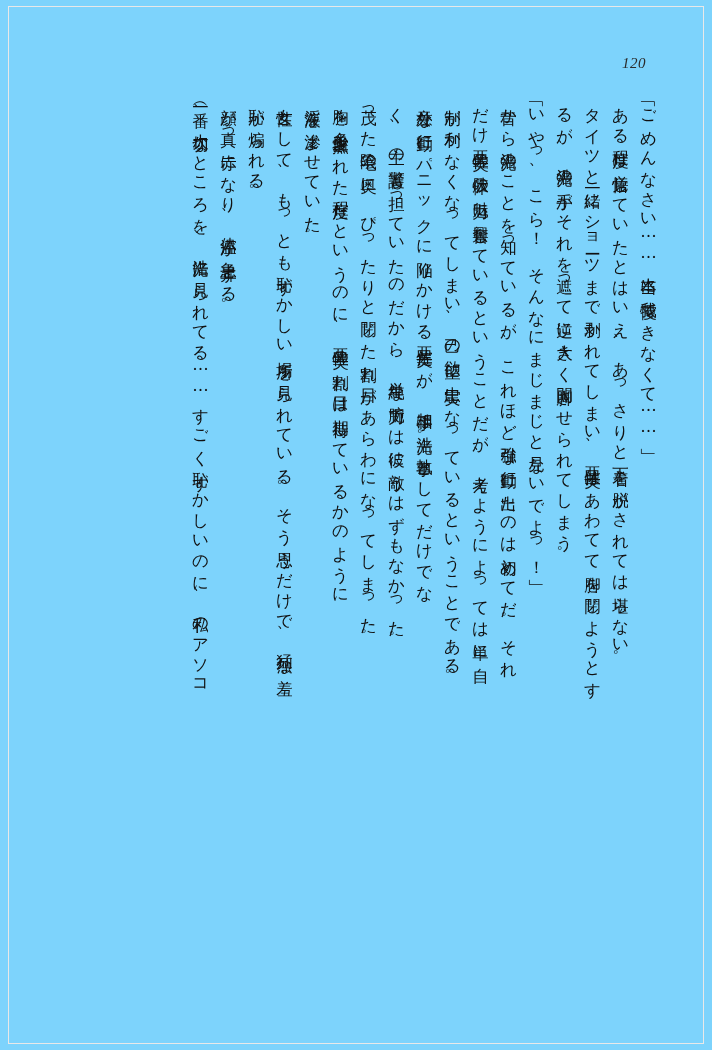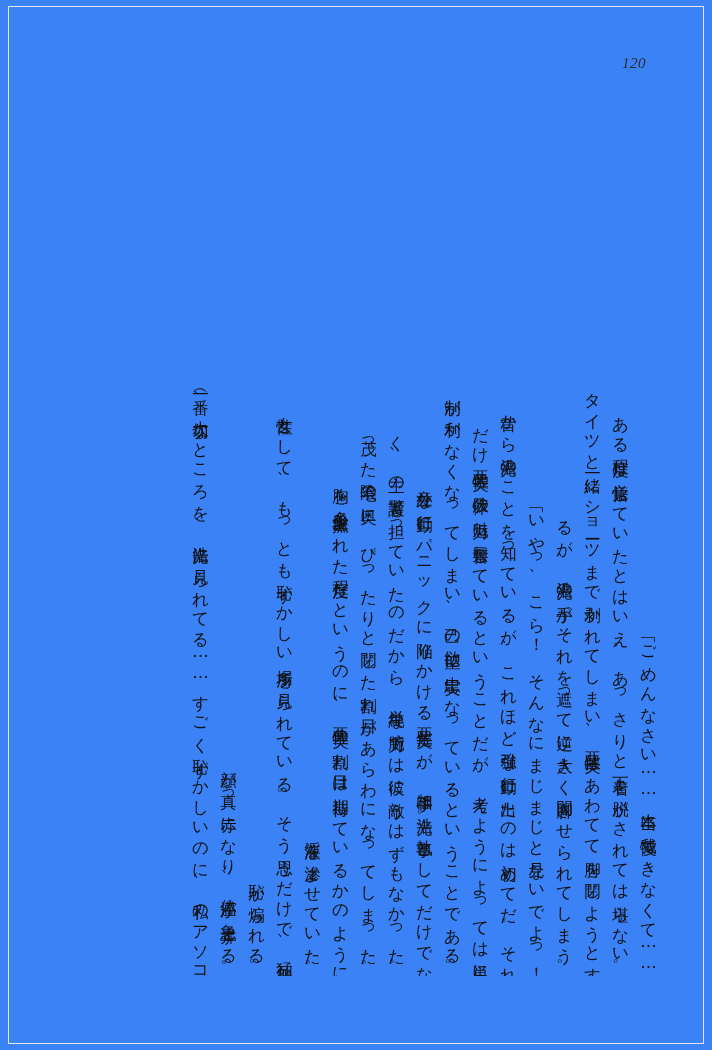--- a/index.html
+++ b/index.html
@@ -7,23 +7,22 @@
     padding: 0;
     background: #ffffff;
   }
   body {
     font-family: "Liberation Serif", "DejaVu Serif", serif;
   }
   #page {
     position: relative;
     width: 712px;
     height: 1050px;
-    background: #3b82f6;
+    background: #7dd3fc;
     overflow: hidden;
-    text-align: right;
   }
   
   #page-frame {
     position: absolute;
     left: 8px;
     top: 6px;
     right: 8px;
     bottom: 6px;
     border: 1px solid #e8e8e8;
     box-sizing: border-box;

